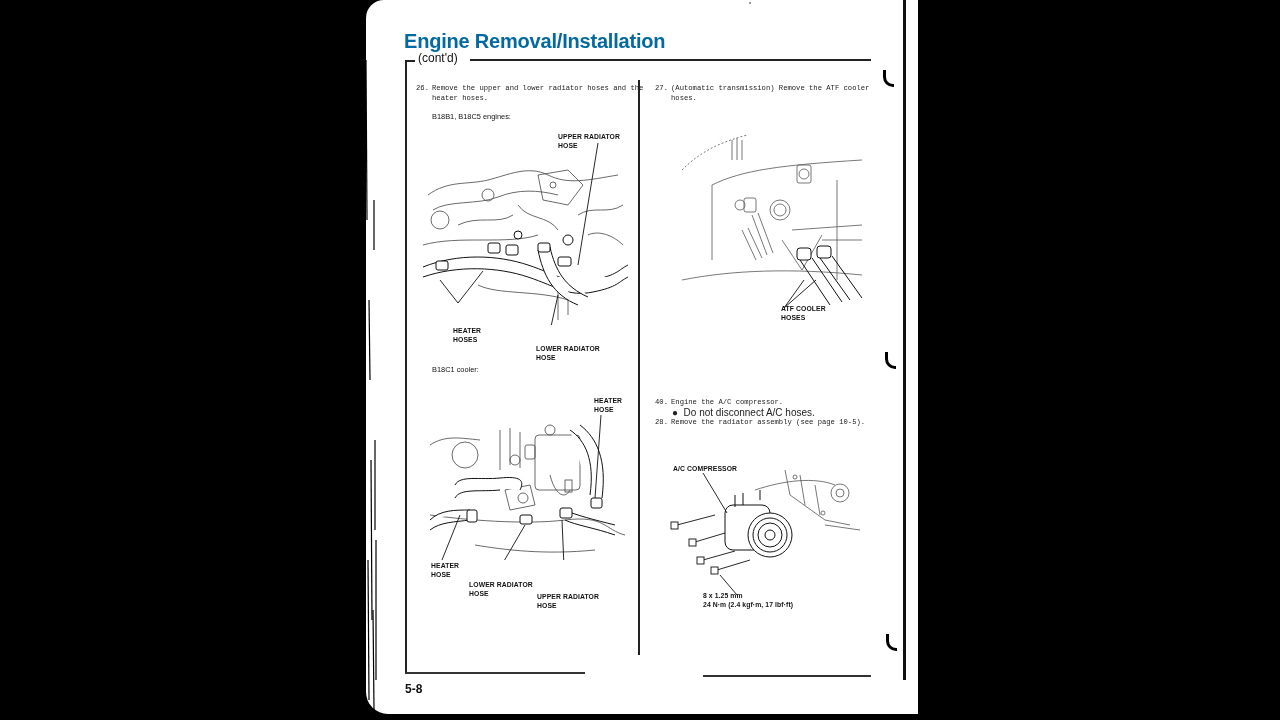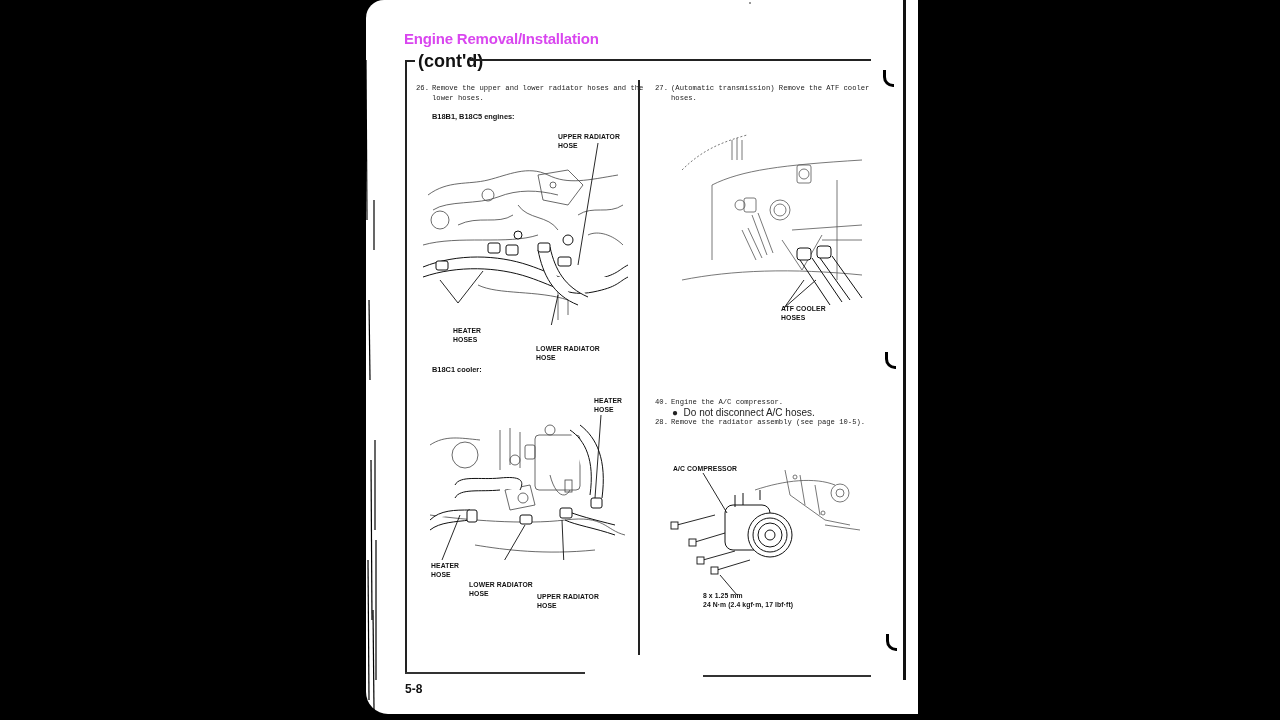--- a/index.html
+++ b/index.html
@@ -14,41 +14,41 @@
     .scan-left {
       position: absolute; left: 360px; top: 60px; width: 18px; height: 650px;
     }
     .scan-right-edge {
       position: absolute; left: 903px; top: 0; width: 3px; height: 680px; background: #111;
     }
     .right-black {
       position: absolute; left: 918px; top: 0; width: 362px; height: 720px; background: #000;
     }
     .title {
-      position: absolute; left: 404px; top: 30px; font-size: 15px; font-weight: bold;
-      letter-spacing: -0.2px; color: #d946ef;
+      position: absolute; left: 404px; top: 30px; font-size: 20px; font-weight: bold;
+      letter-spacing: -0.2px; color: #0369a1;
     }
     .subtitle {
-      position: absolute; left: 418px; top: 51px; font-size: 18px; font-weight: bold; color: #111;
+      position: absolute; left: 418px; top: 51px; font-size: 12px; font-weight: normal; color: #111;
     }
     .rule-top-left { position: absolute; left: 405px; top: 60px; width: 10px; height: 1.5px; background:#222; }
     .rule-top-right { position: absolute; left: 470px; top: 59px; width: 401px; height: 1.5px; background:#222; }
     .rule-left-v { position: absolute; left: 405px; top: 60px; width: 1.5px; height: 612px; background:#222; }
     .rule-bottom-left { position: absolute; left: 405px; top: 672px; width: 180px; height: 1.5px; background:#333; }
     .rule-bottom-right { position: absolute; left: 703px; top: 675px; width: 168px; height: 1.5px; background:#333; }
     .col-divider { position: absolute; left: 638px; top: 80px; width: 1.5px; height: 575px; background:#222; }
     .page-number {
       position: absolute; left: 405px; top: 682px; font-size: 12px; font-weight: bold; color:#111;
     }
     .step {
       position: absolute; font-size: 7.2px; line-height: 10px; color: #222; font-family: Liberation Mono, monospace;
     }
     .step .num { display: inline-block; width: 16px; }
     .step .text { display: inline-block; vertical-align: top; }
-    .subhead { position: absolute; font-size: 7.4px; font-weight: bold; color:#111; }
+    .subhead { position: absolute; font-size: 7.4px; font-weight: normal; color:#111; }
     .label {
       position: absolute; font-size: 6.8px; font-weight: bold; line-height: 8.5px; color:#111;
       letter-spacing: 0.1px;
     }
     .bullet { position: absolute; font-size: 10px; color:#222; }
     .diagram { position: absolute; }
     .bracket {
       position: absolute; width: 8px; height: 14px; border-left: 3px solid #000; border-bottom: 3px solid #000;
       border-radius: 0 0 0 10px;
     }
@@ -83,21 +83,21 @@
 <div class="rule-left-v"></div>
 <div class="rule-bottom-left"></div>
 <div class="rule-bottom-right"></div>
 <div class="col-divider"></div>
 
 <div class="bracket" style="left:883px; top:70px;"></div>
 <div class="bracket" style="left:885px; top:352px;"></div>
 <div class="bracket" style="left:886px; top:634px;"></div>
 
 <div class="step" style="left:416px; top:83px;">
-  <span class="num">26.</span><span class="text"><span>Remove the upper and lower radiator hoses and the</span><br><span>lower hoses.</span></span>
+  <span class="num">26.</span><span class="text"><span>Remove the upper and lower radiator hoses and the</span><br><span>heater hoses.</span></span>
 </div>
 <div class="subhead" style="left:432px; top:112px;">B18B1, B18C5 engines:</div>
 
 <svg class="diagram" style="left:418px; top:135px;" width="210" height="190" viewBox="0 0 210 190">
   <g fill="none" stroke="#444" stroke-width="0.8">
     <path d="M10 60 C30 45, 50 50, 70 45 S110 30, 130 40 S170 45, 200 40"></path>
     <path d="M15 75 C30 65, 60 70, 80 62 S120 55, 140 60"></path>
     <circle cx="22" cy="85" r="9"></circle>
     <circle cx="70" cy="60" r="6"></circle>
     <path d="M120 40 L150 35 L165 50 L150 70 L125 65 Z"></path>

